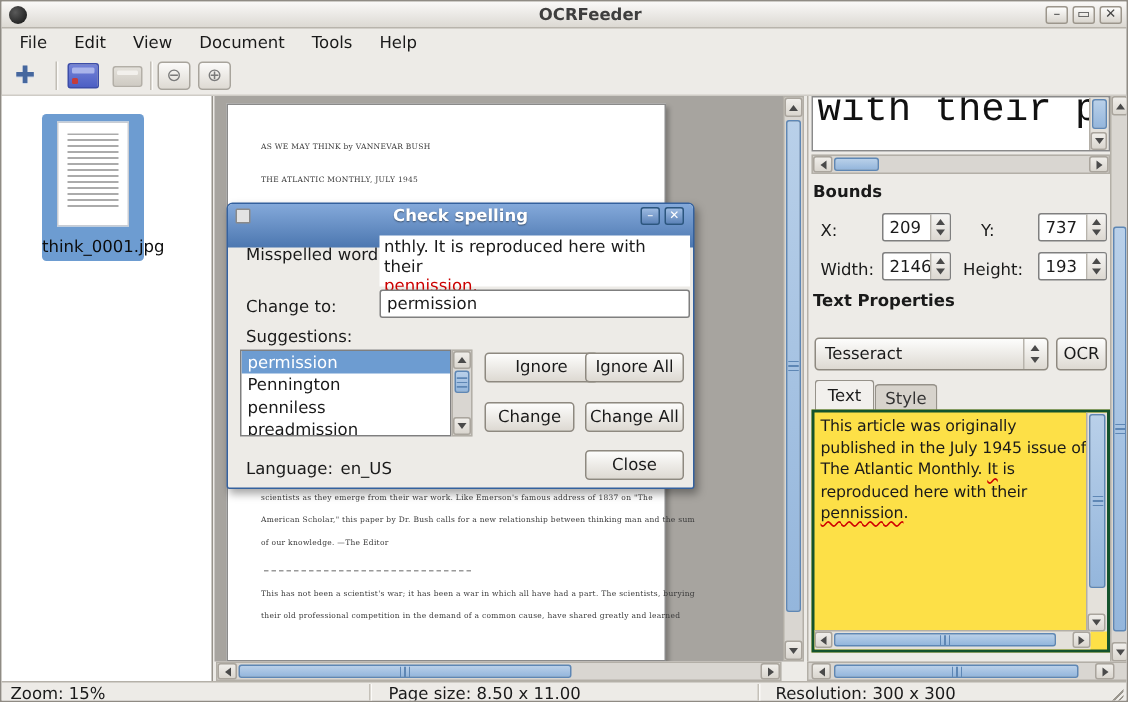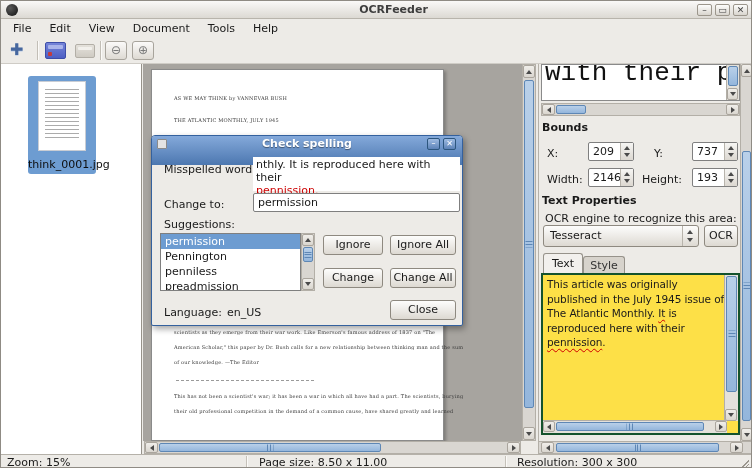--- a/index.html
+++ b/index.html
@@ -138,21 +138,21 @@
   #context-box { position:absolute; left:101px; top:21px; width:207px; height:34px; background:#fff; padding:1px 3px; }
   #context-line2 { color:#CC0000; }
   #changeto-label { position:absolute; left:12px; top:62px; }
   #changeto-input { position:absolute; left:101px; top:57px; width:207px; height:19px; border:1px solid #7f7f7f;
     border-radius:2px; background:#fff; font:11px "DejaVu Sans","Liberation Sans",sans-serif; padding:0 4px; color:#1a1a1a; }
   #suggestions-label { position:absolute; left:12px; top:82px; }
   #suggestions-list { position:absolute; left:8px; top:97px; width:141px; height:58px; border:1px solid #7f7f7f; background:#fff; overflow:hidden; }
   .list-item { height:15px; line-height:15px; padding-left:4px; }
   .list-item.selected { background:#6D9CD1; color:#fff; }
   #list-vscroll { position:absolute; left:149px; top:97px; width:14px; height:58px; background:#D9D6D1; border:1px solid #b3afa7; }
-  #ignore-btn { left:171px; top:99px; width:60px; }
+  #ignore-btn { left:171px; top:99px; width:76px; }
   #ignore-all-btn { left:238px; top:99px; width:66px; }
   #change-btn { left:171px; top:132px; width:60px; }
   #change-all-btn { left:238px; top:132px; width:66px; }
   #close-btn { left:238px; top:164px; width:66px; }
   #language-label { position:absolute; left:12px; top:170px; }
   #language-value { position:absolute; left:75px; top:170px; }
 </style>
 </head>
 <body>
 
@@ -287,21 +287,20 @@
     <div class="plabel" style="left:103px;top:109px">Height:</div>
     <div class="spin" style="left:153px;top:104px">
       <span class="spin-val">193</span>
       <span class="spin-btns">
           <span class="tri-up"></span>
           <span class="tri-down"></span>
         </span>
     </div>
 
     <div id="tp-heading" class="heading">Text Properties</div>
-    <div id="engine-label">OCR engine to recognize this area:</div>
     <div id="engine-combo">
       <span class="cval">Tesseract</span>
       <span class="cbtns">
           <span class="tri-up"></span>
           <span class="tri-down"></span>
         </span>
     </div>
     <div class="gbtn" id="ocr-btn">OCR</div>
 
     <div id="tab-text">Text</div>

